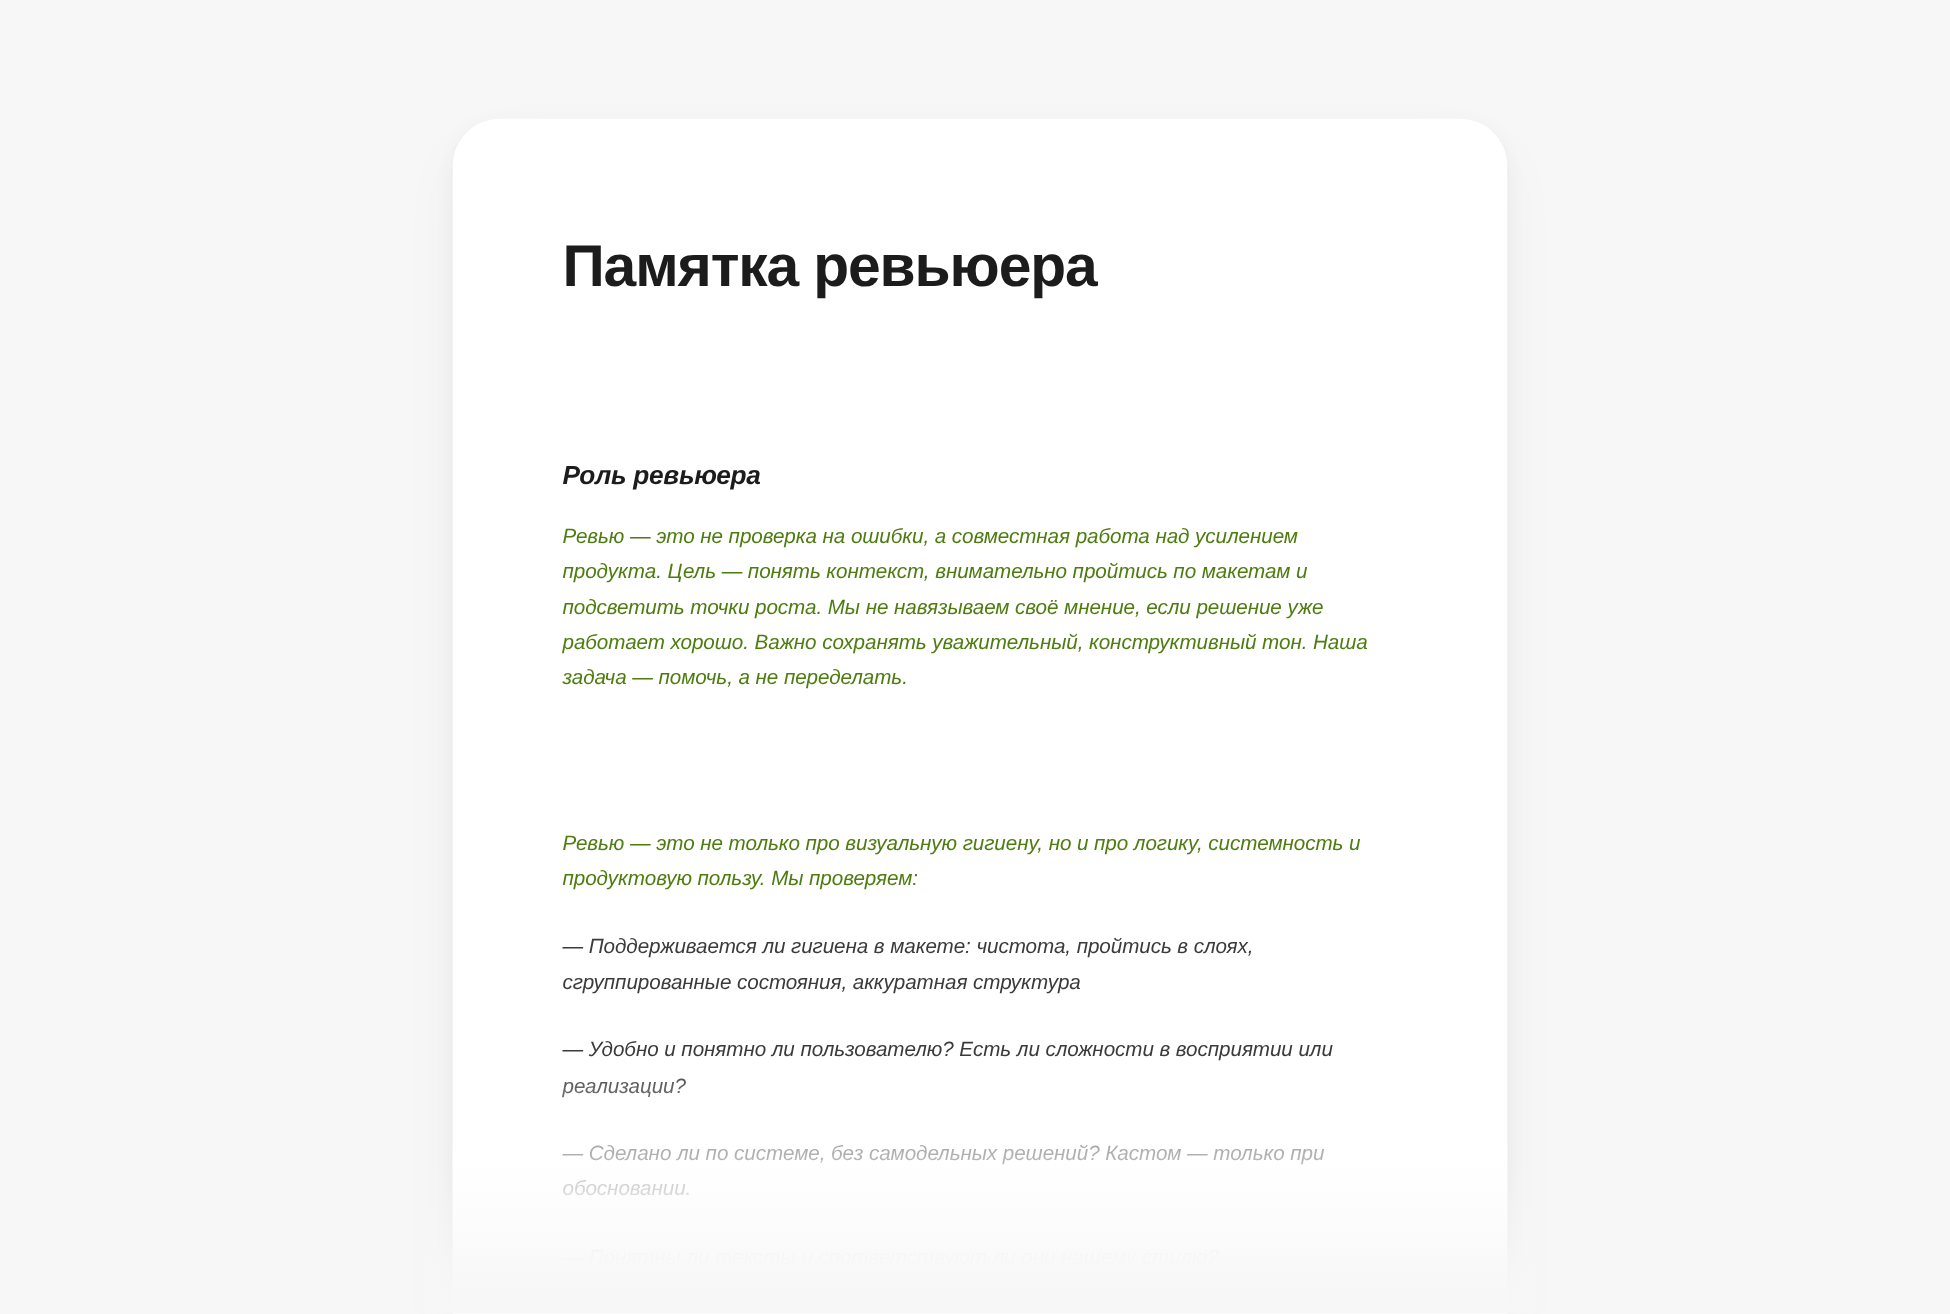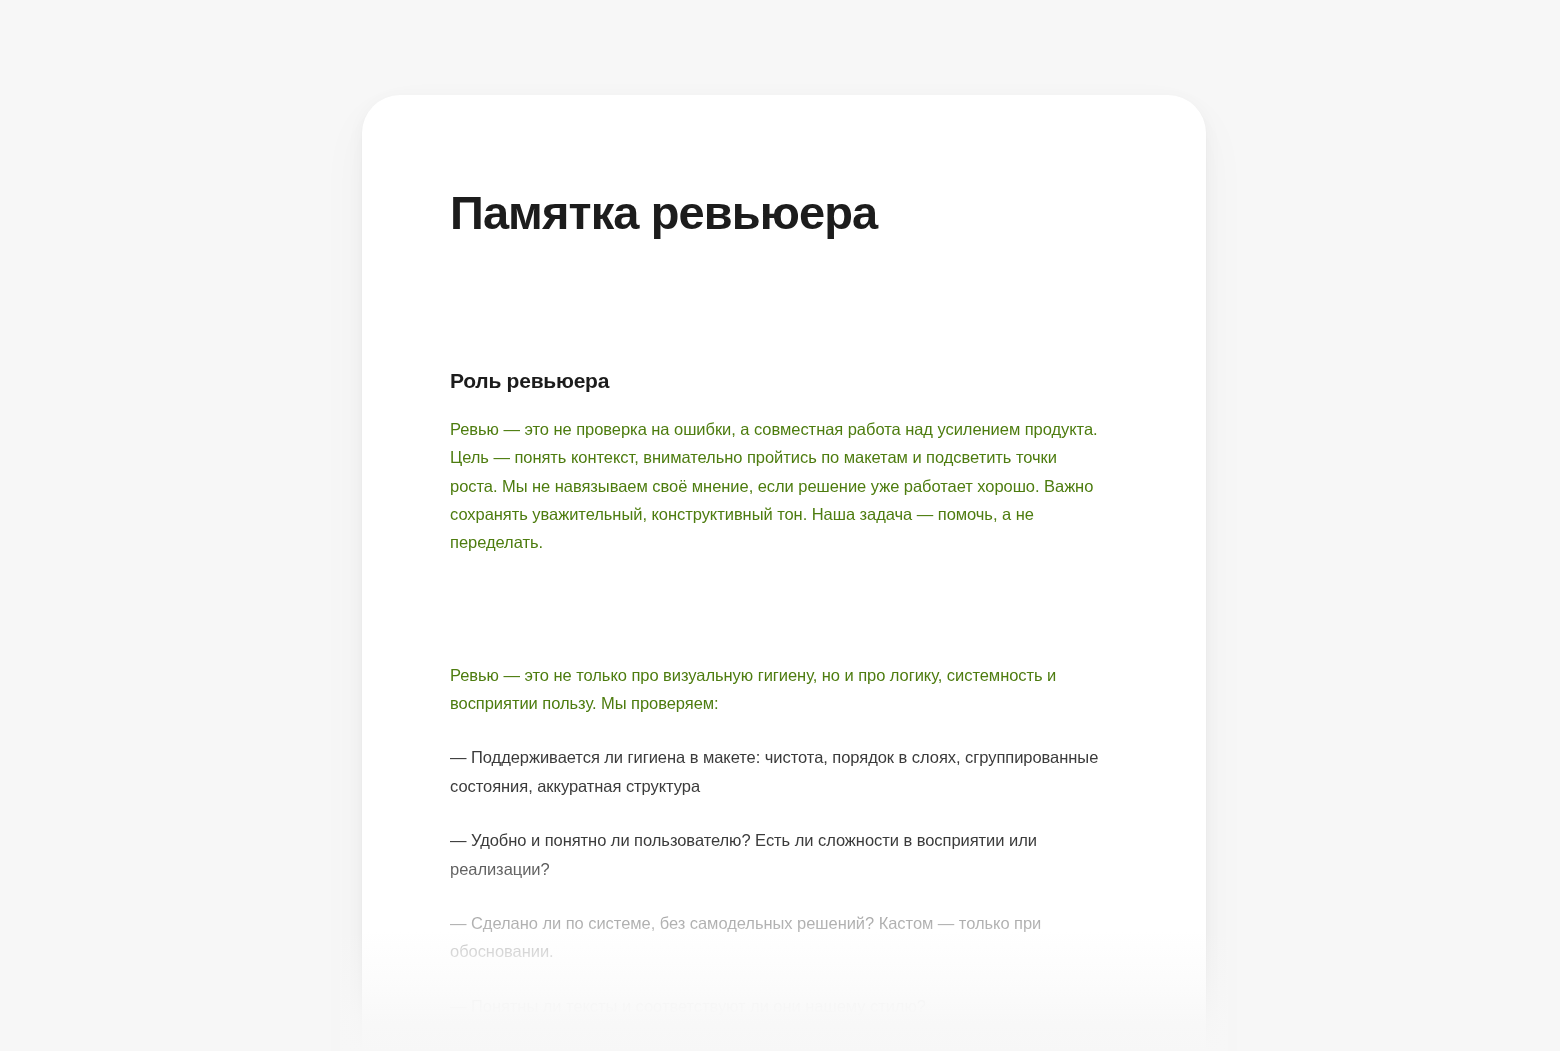--- a/index.html
+++ b/index.html
@@ -52,21 +52,21 @@
   
   .doc-title {
     font-size: 47px;
     font-weight: 700;
     letter-spacing: -0.9px;
     line-height: 1.12;
     color: #1c1c1c;
     margin: 0 0 128px 0;
   }
 
-  .section { margin-bottom: 104px; }
+  .section { margin-bottom: 104px; font-style: italic; }
   .section:last-child { margin-bottom: 0; }
 
   .section-heading {
     font-size: 21px;
     font-weight: 700;
     letter-spacing: -0.25px;
     line-height: 1.2;
     color: #1c1c1c;
     margin: 0 0 22px 0;
   }
@@ -135,23 +135,23 @@
 
       <h1 class="doc-title">Памятка ревьюера</h1>
 
       <section class="section">
         <h2 class="section-heading">Роль ревьюера</h2>
         <p class="para">Ревью — это не проверка на ошибки, а совместная работа над усилением продукта. Цель — понять контекст, внимательно пройтись по макетам и подсветить точки роста. Мы не навязываем своё мнение, если решение уже работает хорошо. Важно сохранять уважительный, конструктивный тон. Наша задача — помочь, а не переделать.</p>
       </section>
 
       <section class="section">
 
-        <p class="para lead">Ревью — это не только про визуальную гигиену, но и про логику, системность и восприятии пользу. Мы проверяем:</p>
+        <p class="para lead">Ревью — это не только про визуальную гигиену, но и про логику, системность и продуктовую пользу. Мы проверяем:</p>
 
-        <p class="bullet">— Поддерживается ли гигиена в макете: чистота, порядок в слоях, сгруппированные состояния, аккуратная структура</p>
+        <p class="bullet">— Поддерживается ли гигиена в макете: чистота, пройтись в слоях, сгруппированные состояния, аккуратная структура</p>
 
         <p class="bullet">— Удобно и понятно ли пользователю? Есть ли сложности в восприятии или реализации?</p>
 
         <p class="bullet">— Сделано ли по системе, без самодельных решений? Кастом — только при обосновании.</p>
 
         <p class="bullet">— Понятны ли тексты и соответствуют ли они нашему стилю?</p>
 
       </section>
 
     </div>

